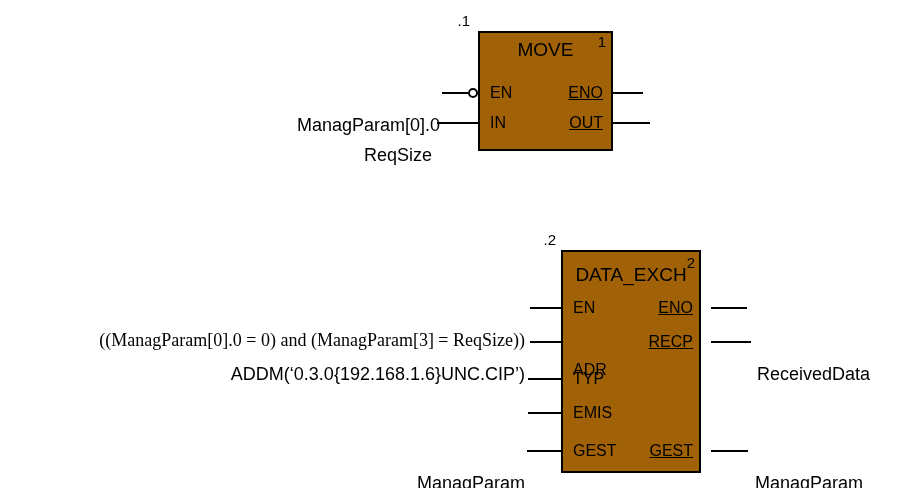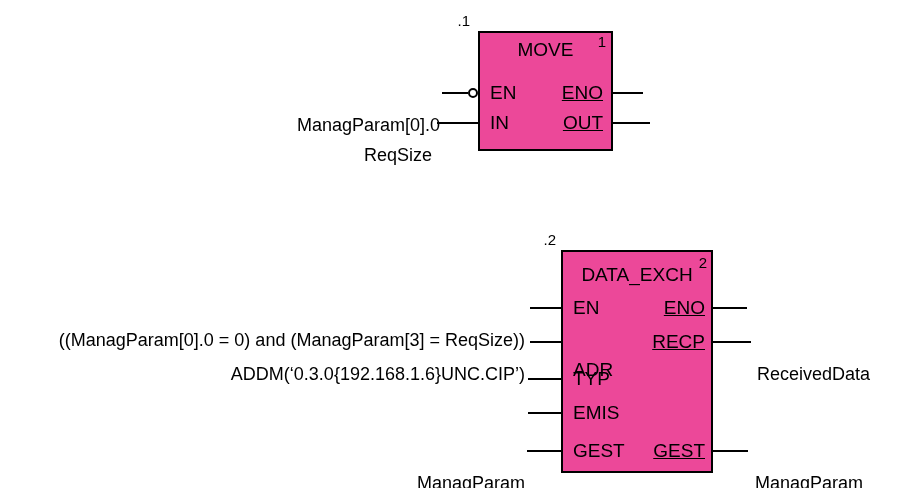--- a/index.html
+++ b/index.html
@@ -8,21 +8,21 @@
     width: 900px;
     height: 488px;
     background: #ffffff;
     font-family: "Liberation Sans", "DejaVu Sans", sans-serif;
     color: #000000;
     overflow: hidden;
   }
   .fb-block {
     position: absolute;
     border: 2px solid #000000;
-    background: #ec4899;
+    background: #a16207;
     box-sizing: border-box;
   }
   .fb-title {
     position: absolute;
     left: 0; right: 0;
     text-align: center;
     font-size: 19px;
     line-height: 19px;
     white-space: nowrap;
   }
@@ -33,21 +33,21 @@
   }
   .link-label {
     position: absolute;
     font-size: 15px;
     line-height: 16px;
     text-align: right;
     white-space: nowrap;
   }
   .pin-label {
     position: absolute;
-    font-size: 19px;
+    font-size: 16px;
     line-height: 18px;
     white-space: nowrap;
   }
   .pin-label.right { text-align: right; text-decoration: underline; }
   .wire {
     position: absolute;
     height: 2px;
     background: #000000;
   }
   .value-label {
@@ -90,36 +90,36 @@
   <div class="neg-bubble" style="left:468px; top:88px;"></div>
 
   <div class="value-label right" style="left:270px; top:114px; width:162px;">ReqSize</div>
   <div class="wire" style="left:437px; top:122px; width:43px;"></div>
 
   <div class="wire" style="left:611px; top:92px; width:32px;"></div>
   <div class="wire" style="left:611px; top:122px; width:39px;"></div>
 
   <div class="link-label" style="left:516px; top:232px; width:40px;">.2</div>
 
-  <div class="fb-block" style="left:561px; top:250px; width:152px; height:223px;">
+  <div class="fb-block" style="left:561px; top:250px; width:140px; height:223px;">
     <div class="fb-title" style="top:13px;">DATA_EXCH</div>
     <div class="fb-instance" style="right:4px; top:3px;">2</div>
 
     <div class="pin-label" style="left:10px; top:47px;">EN</div>
     <div class="pin-label" style="left:10px; top:81px;margin-top:28px;">ADR</div>
     <div class="pin-label" style="left:10px; top:118px;">TYP</div>
     <div class="pin-label" style="left:10px; top:152px;">EMIS</div>
     <div class="pin-label" style="left:10px; top:190px;">GEST</div>
 
     <div class="pin-label right" style="right:6px; top:47px;">ENO</div>
     <div class="pin-label right" style="right:6px; top:81px;">RECP</div>
     <div class="pin-label right" style="right:6px; top:190px;">GEST</div>
   </div>
 
-  <div class="value-label right" style="left:10px; top:299px; width:515px;">((ManagParam[0].0 = 0) and (ManagParam[3] = ReqSize))</div>
+  <div class="value-label right" style="left:10px; top:299px; width:515px;font-family:Liberation Serif, serif;">((ManagParam[0].0 = 0) and (ManagParam[3] = ReqSize))</div>
   <div class="wire" style="left:530px; top:307px; width:33px;"></div>
 
   <div class="value-label right" style="left:10px; top:333px; width:515px;">ADDM(‘0.3.0{192.168.1.6}UNC.CIP’)</div>
   <div class="wire" style="left:530px; top:341px; width:33px;"></div>
 
   <div class="wire" style="left:528px; top:378px; width:35px;"></div>
 
   <div class="wire" style="left:528px; top:412px; width:35px;"></div>
 
   <div class="value-label right" style="left:10px; top:442px; width:515px;">ManagParam</div>

